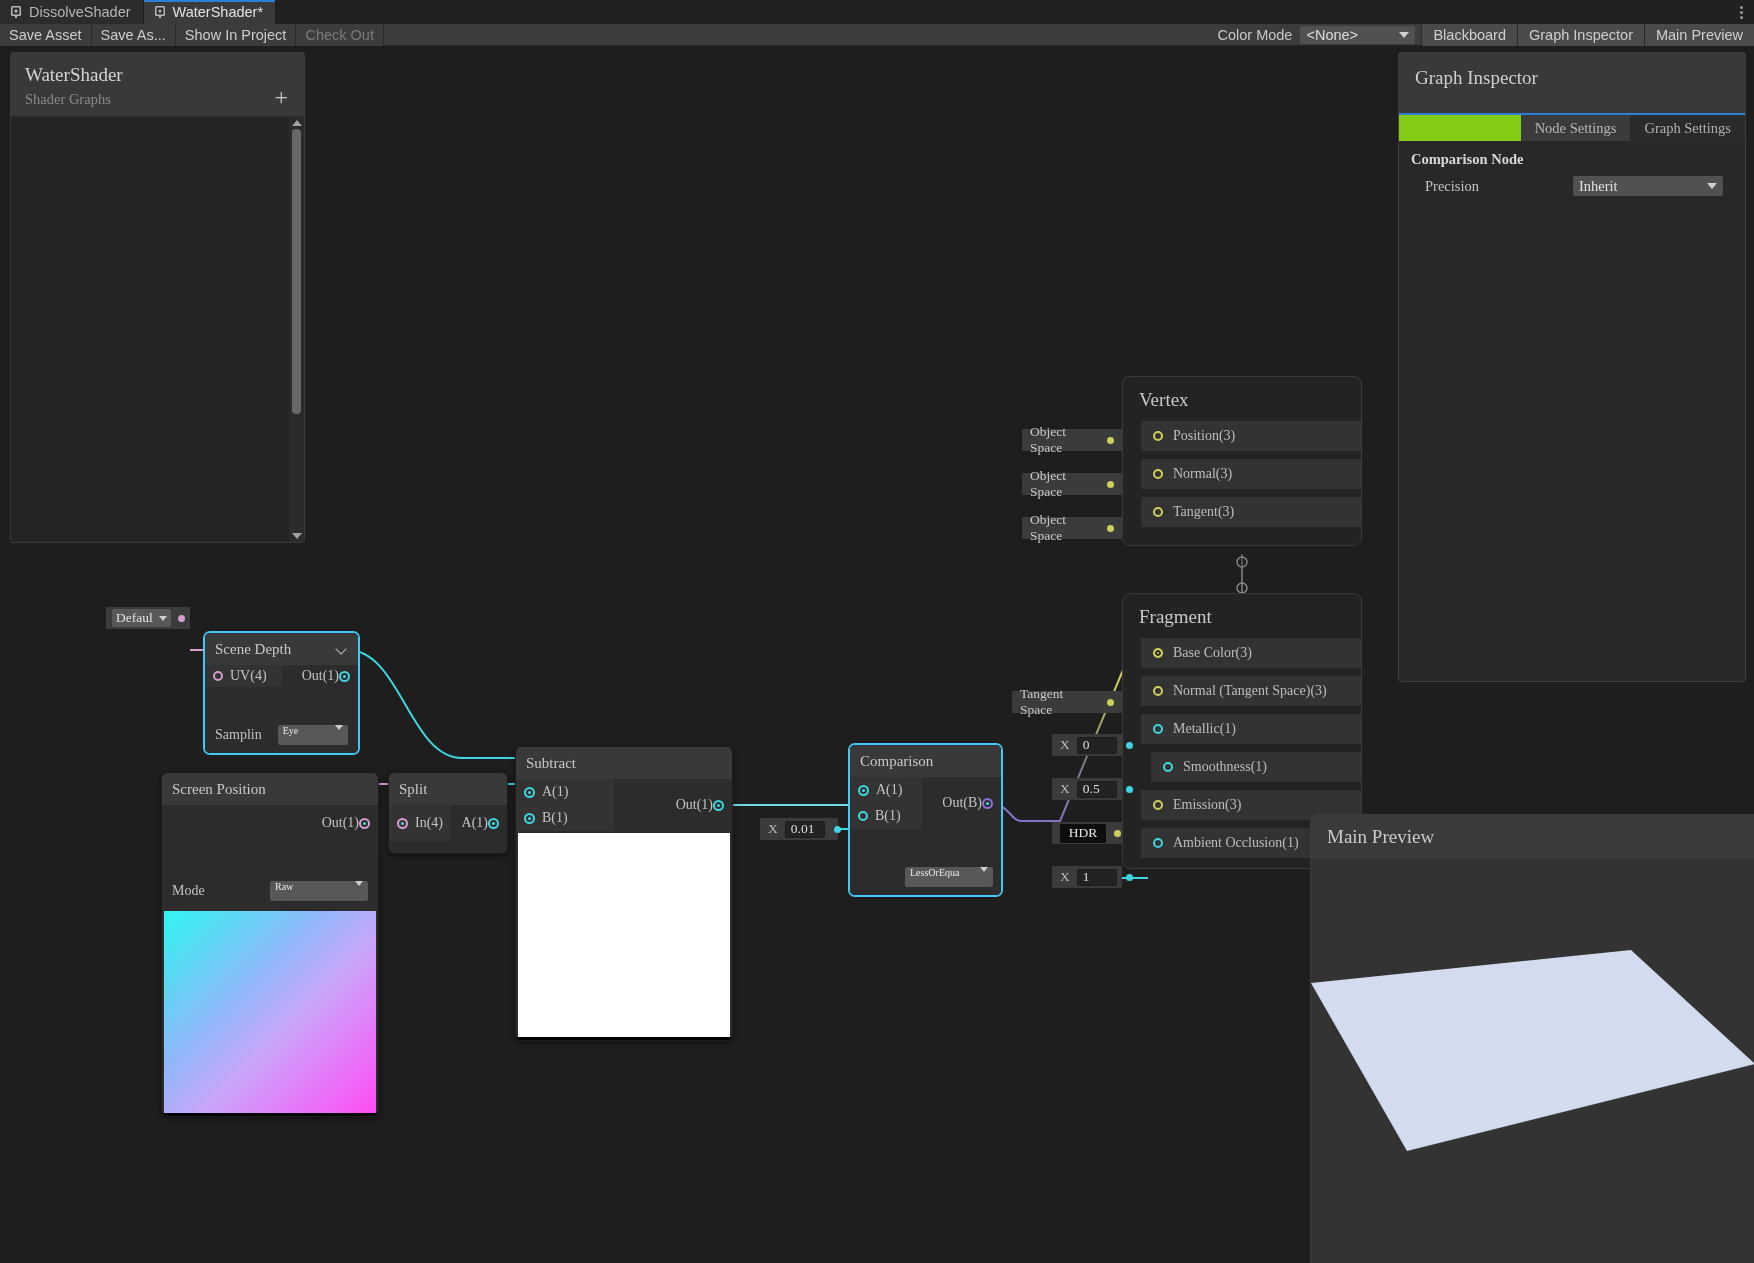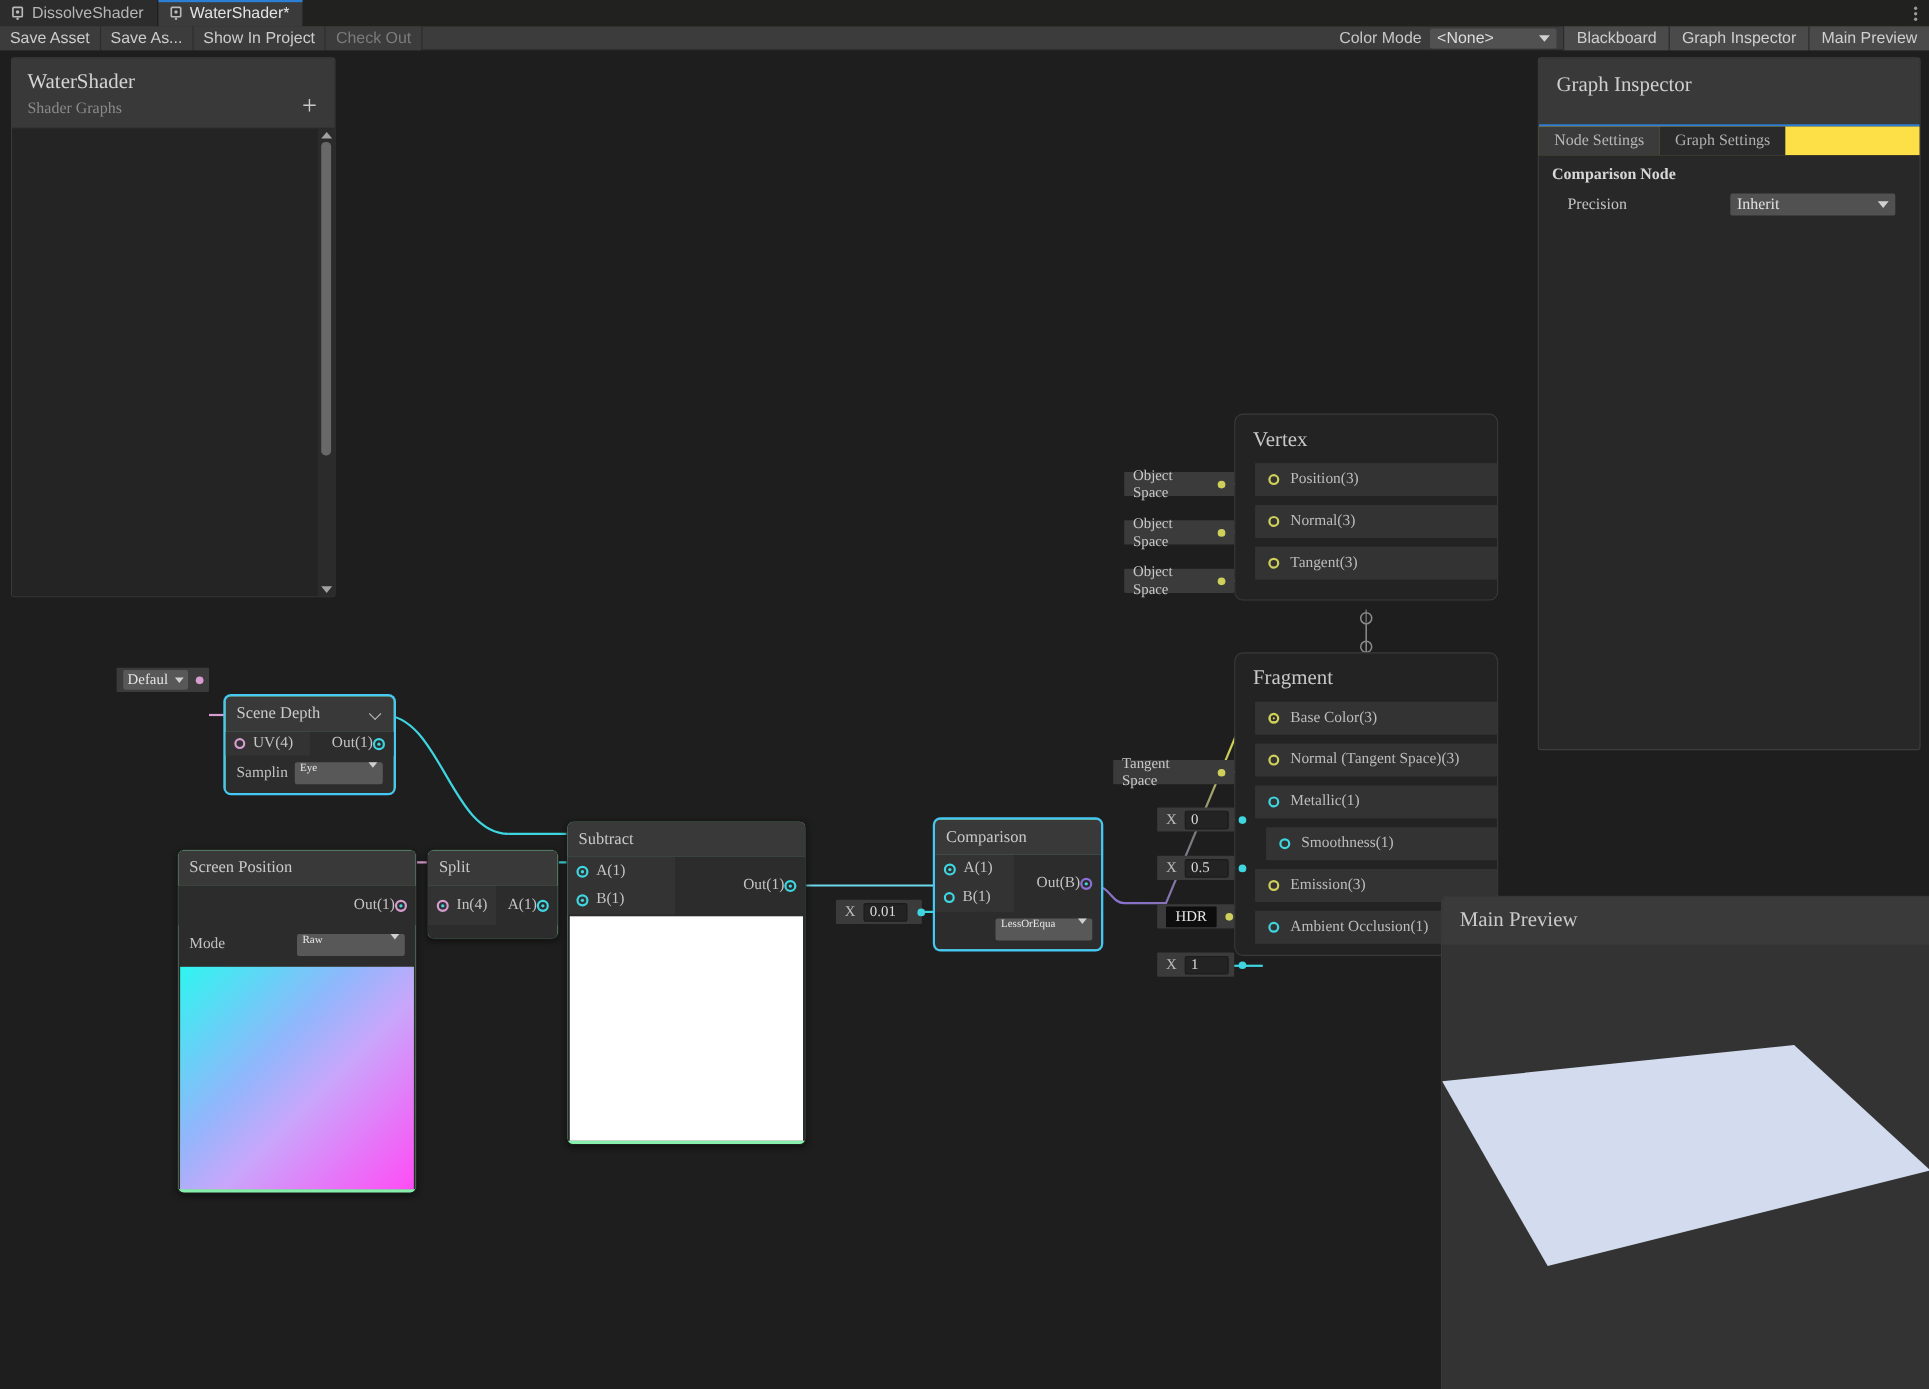--- a/index.html
+++ b/index.html
@@ -164,42 +164,42 @@
     background: #282828;
     border: 1px solid #3d3d3d;
     border-radius: 3px;
   }
   .insp-head {
     height: 62px; background: #393939;
     padding: 14px 16px 0 16px;
     border-bottom: 2px solid #2c7fd4;
   }
   .insp-title { font-size: 19px; color: #cfcfcf;}
-  .insp-tabs { display: flex; height: 26px; background:#fde047;}
+  .insp-tabs { display: flex; height: 26px; background:#84cc16;justify-content:flex-end;}
   .insp-tab {
     padding: 0 14px; display:flex; align-items:center;
     font-size: 14.5px; color: #b8b8b8;
     background: #3b3b3b;
   }
   .insp-tab.inactive { background: #2a2a2a; color:#b0b0b0;}
   .insp-body { padding: 10px 12px; }
   .insp-sec { font-size: 14.5px; font-weight: bold; color: #d8d8d8; margin-bottom: 8px;}
   .insp-row { display:flex; align-items:center; padding-left: 14px; margin-top: 4px;}
   .insp-row-label { font-size: 14.5px; color: #c4c4c4; width: 148px;}
   .insp-dd {
     flex: 1; height: 20px; max-width: 150px;
     background: #515151; border-radius: 2px;
     display: flex; align-items:center; justify-content: space-between;
     padding: 0 6px; font-size: 14.5px; color: #e0e0e0;
   }
 
   
   .node {
     position: absolute;
-    background: #86efac;
+    background: #000000;
     border-radius: 6px;
     border: 1px solid #1d1d1d;
     overflow: hidden;
     box-shadow: 0 2px 6px rgba(0,0,0,.45);
   }
   .node.sel { border: 1px solid #44c8f5; box-shadow: 0 0 0 1px #44c8f5; }
   .node-head {
     background: #393939;
     height: 32px;
     display: flex; align-items:center;
@@ -233,21 +233,22 @@
     border: 2px solid #3ed6e0; position: relative; flex:none;
   }
   .dot-ring::after {
     content:""; position:absolute; left:2px; top:2px;
     width:3px; height:3px; border-radius:50%; background:#3ed6e0;
   }
   .node-ctrl {
     display: flex; align-items:center;
     padding: 6px 10px 8px 10px;
     font-size: 14px; color: #c2c2c2;
-    gap: 6px;
+    gap: 16px;
+    margin-top: 32px;
   }
   .sel-field {
     flex: 1; height: 20px;
     background: #585858; border-radius: 2px;
     display:flex; justify-content: space-between;
     padding: 0 5px; font-size: 10px; color: #e8e8e8;
   }
   .caret-s {
     width:0;height:0;border-left:4px solid transparent;border-right:4px solid transparent;
     border-top:5px solid #cfcfcf; margin-left:6px;

